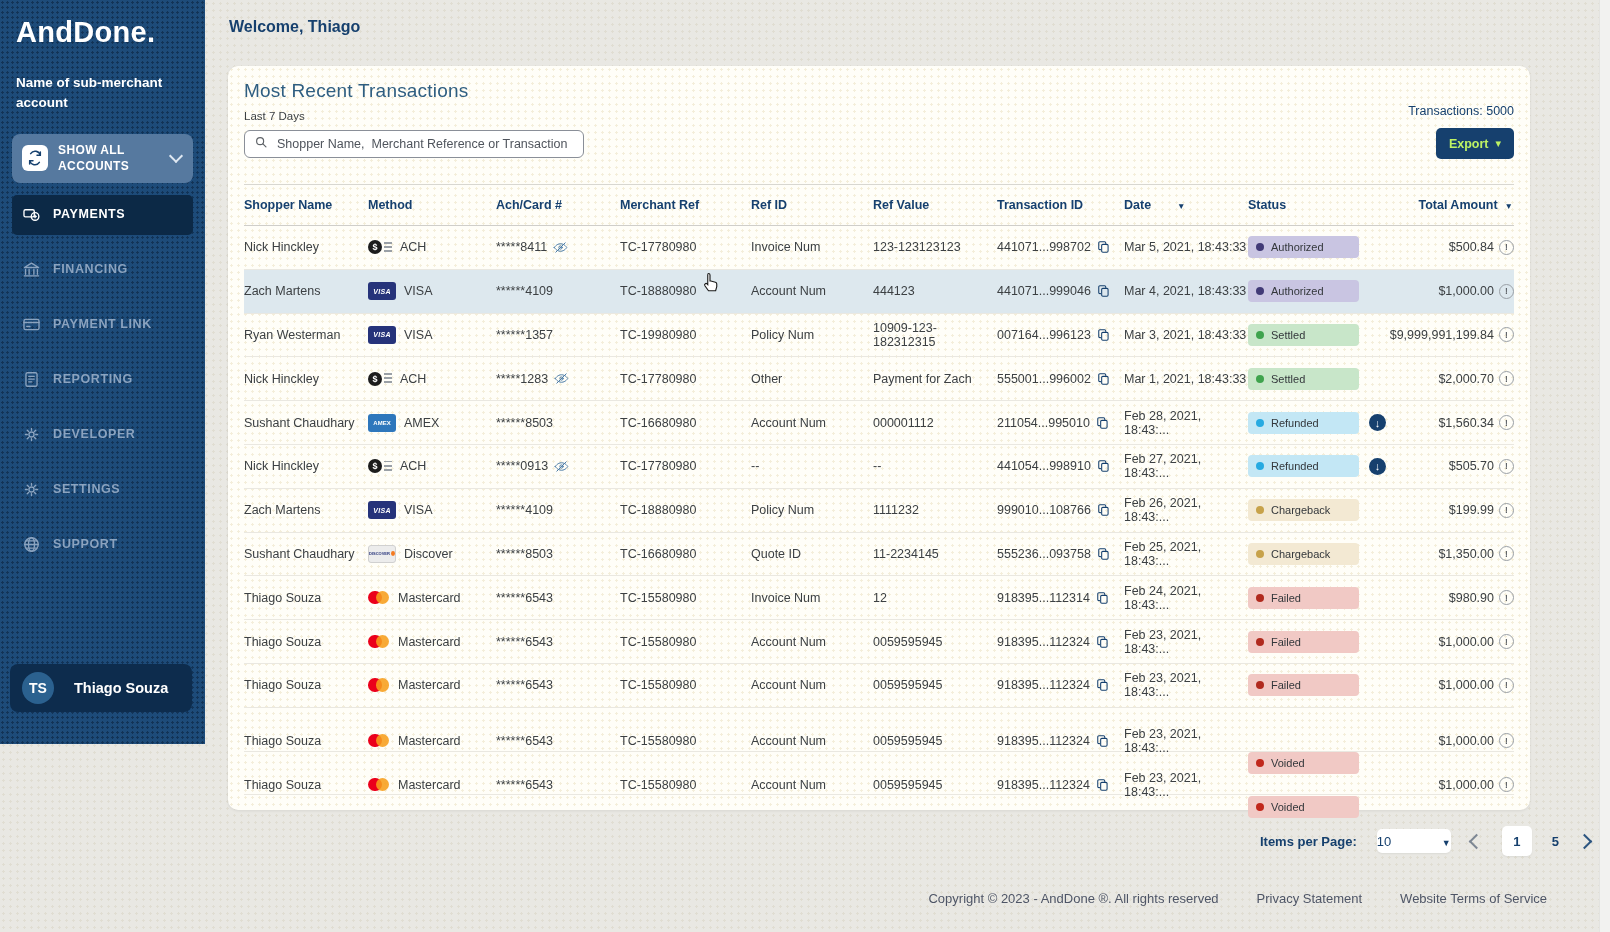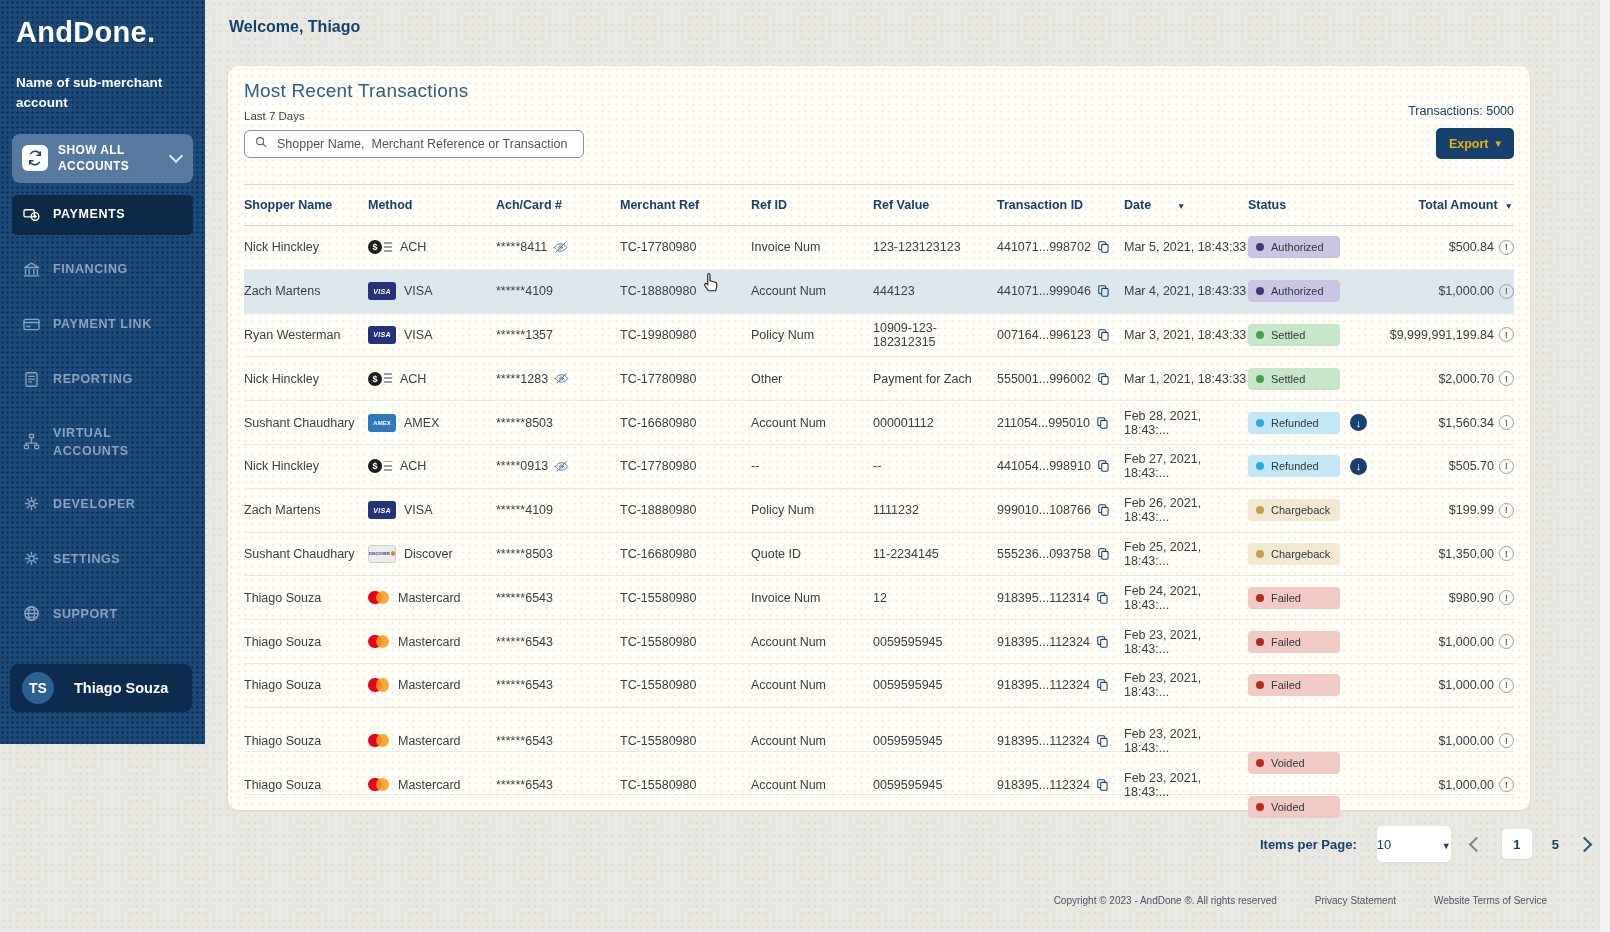--- a/index.html
+++ b/index.html
@@ -53,21 +53,21 @@
   }
   .card-head{position:relative;height:118px;padding:0 16px;}
   .panel-title{position:absolute;left:16px;top:14px;font-size:19px;font-weight:500;color:#2f5e80;letter-spacing:.2px;}
   .panel-sub{position:absolute;left:16px;top:44px;font-size:11.5px;color:#3c4043;}
   .search-box{position:absolute;left:16px;top:64px;width:340px;height:28px;background:#fff;
     border:1px solid #8a8f98;border-radius:6px;display:flex;align-items:center;padding:0 9px;gap:7px;box-sizing:border-box;}
   .search-box input{border:0;outline:0;flex:1;font-size:12.5px;color:#333;background:transparent;
     font-family:inherit;}
   .search-box input::placeholder{color:#4f545c;opacity:1;}
   .txn-count{position:absolute;right:16px;top:38px;font-size:12.5px;color:var(--navy,#16406e);}
-  .export-btn{position:absolute;right:16px;top:62px;background:var(--navy,#16406e);color:#eab308;border:0;
+  .export-btn{position:absolute;right:16px;top:62px;background:var(--navy,#16406e);color:#bef264;border:0;
     font-weight:700;font-size:12.5px;border-radius:5px;padding:0 13px;height:31px;display:flex;
     align-items:center;gap:7px;cursor:pointer;font-family:inherit;}
   .export-caret::after{content:"▾";font-size:11px;position:relative;top:-1px;}
   
   .table{position:absolute;left:16px;right:16px;top:118px;
     --cols:124px 128px 124px 131px 122px 124px 127px 124px 134px 1fr;}
   .thead{display:grid;grid-template-columns:var(--cols);height:40px;align-items:center;
     border-top:1px solid #d8d7d1;border-bottom:1px solid #cfceca;
     color:var(--navy,#16406e);font-weight:700;font-size:12.5px;}
   .th{display:flex;align-items:center;}
@@ -96,50 +96,50 @@
   .mc.r{left:0;background:#eb001b;}
   .mc.o{left:7.5px;background:#f79e1b;opacity:.88;}
   .brand.ach{gap:2px;}
   .coin{width:14px;height:14px;border-radius:50%;background:#1c1c1c;color:#fff;font-size:9px;font-weight:700;
     display:flex;align-items:center;justify-content:center;}
   .lines{display:inline-block;width:8px;height:11px;
     background:repeating-linear-gradient(#9aa0a6 0 1.5px,transparent 1.5px 4.2px);}
   .eye-icon{display:inline-flex;cursor:pointer;}
   .copy-icon{display:inline-flex;cursor:pointer;}
   
-  .badge{width:92px;height:22px;border-radius:4px;display:inline-flex;align-items:center;gap:7px;
+  .badge{width:111px;height:22px;border-radius:4px;display:inline-flex;align-items:center;gap:7px;
     padding-left:8px;box-sizing:border-box;font-size:11px;color:#33373b;flex:0 0 auto;}
   .dot{width:8px;height:8px;border-radius:50%;flex:0 0 auto;}
   .st-authorized{background:var(--authorized-bg,#c9c5e2);} .st-authorized .dot{background:var(--authorized-dot,#413a77);}
   .st-settled{background:var(--settled-bg,#c8e6c9);} .st-settled .dot{background:var(--settled-dot,#3fa34d);}
   .st-refunded{background:var(--refunded-bg,#c3e7f5);} .st-refunded .dot{background:var(--refunded-dot,#27aae1);}
   .st-chargeback{background:var(--chargeback-bg,#f3e9d3);} .st-chargeback .dot{background:var(--chargeback-dot,#c7a24a);}
   .st-failed{background:var(--failed-bg,#f1c9c5);} .st-failed .dot{background:var(--failed-dot,#b02a1e);}
   .st-voided{background:var(--failed-bg,#f1c9c5);margin-top:44px;} .st-voided .dot{background:var(--voided-dot,#c1271b);}
   .refund-circle{width:17px;height:17px;border-radius:50%;background:var(--navy,#16406e);color:#fff;
     margin-left:10px;display:inline-flex;align-items:center;justify-content:center;cursor:pointer;flex:0 0 auto;}
   .refund-circle::after{content:"↓";font-size:11px;font-weight:700;}
   .info-icon{width:13px;height:13px;border-radius:50%;border:1px solid #9aa0a6;color:#5f6368;
     display:inline-flex;align-items:center;justify-content:center;flex:0 0 auto;cursor:pointer;}
   .info-icon::after{content:"!";font-size:8.5px;font-weight:700;}
   
   .pagebar{position:absolute;right:20px;top:826px;display:flex;align-items:center;gap:20px;}
   .ipp-label{font-weight:700;font-size:13px;color:var(--navy,#16406e);}
-  .ipp-select{width:74px;height:36px;background:#fff;border-radius:5px;display:flex;align-items:center;
+  .ipp-select{width:74px;height:24px;background:#fff;border-radius:5px;display:flex;align-items:center;
     justify-content:space-between;gap:15px;color:var(--navy,#16406e);font-size:13px;cursor:pointer;
     box-shadow:0 1px 2px rgba(0,0,0,.06);}
   .ipp-tri::after{content:"▼";font-size:9px;color:var(--navy,#16406e);}
   .pg-chev{width:9px;height:9px;display:inline-block;cursor:pointer;}
   .pg-prev{border-left:2px solid #7d8794;border-bottom:2px solid #7d8794;transform:rotate(45deg);}
   .pg-next{border-right:2px solid #2c5580;border-bottom:2px solid #2c5580;transform:rotate(-45deg);}
   .pg-current{width:30px;height:30px;background:#fff;border-radius:5px;display:flex;align-items:center;
     justify-content:center;color:var(--navy,#16406e);font-weight:700;font-size:13px;cursor:pointer;
     box-shadow:0 1px 2px rgba(0,0,0,.06);}
   .pg-last{color:var(--navy,#16406e);font-weight:700;font-size:13px;cursor:pointer;}
-  .copyright{position:absolute;right:63px;bottom:26px;display:flex;gap:38px;font-size:10px;color:#4e5566;margin-top:32px;}
+  .copyright{position:absolute;right:63px;bottom:26px;display:flex;gap:38px;font-size:13px;color:#4e5566;margin-top:32px;}
   .copyright a{color:#4e5566;text-decoration:none;cursor:pointer;}
   
   .scrollbar{position:absolute;right:0;top:0;width:10px;height:932px;background:#f2f2f0;border-left:1px solid #e3e3e0;}
   
   .cursor{position:absolute;left:701px;top:272px;z-index:20;pointer-events:none;}
 </style>
 </head>
 <body>
 
 <aside class="sidebar">
@@ -185,31 +185,20 @@
     <span class="side-label">PAYMENT LINK</span>
   </div>
       <div class="side-item">
     <span class="side-icon">
           <svg viewBox="0 0 24 24" fill="none" stroke="currentColor" stroke-width="1.7" stroke-linecap="round" stroke-linejoin="round">
             <rect x="5" y="3.5" width="14" height="17" rx="2"></rect>
             <path d="M8.5 8h7M8.5 11.5h7M8.5 15h4"></path>
           </svg>
         </span>
     <span class="side-label">REPORTING</span>
-  </div>
-      <div class="side-item">
-    <span class="side-icon">
-          <svg viewBox="0 0 24 24" fill="none" stroke="currentColor" stroke-width="1.7" stroke-linecap="round" stroke-linejoin="round">
-            <rect x="9.5" y="3" width="5" height="4.5" rx="1"></rect>
-            <rect x="3" y="16.5" width="5" height="4.5" rx="1"></rect>
-            <rect x="16" y="16.5" width="5" height="4.5" rx="1"></rect>
-            <path d="M12 7.5V14M5.5 16.5V14h13v2.5"></path>
-          </svg>
-        </span>
-    <span class="side-label">VIRTUAL ACCOUNTS</span>
   </div>
       <div class="side-item">
     <span class="side-icon">
           <svg viewBox="0 0 24 24" fill="none" stroke="currentColor" stroke-width="1.7" stroke-linecap="round">
             <circle cx="12" cy="12" r="3.2"></circle>
             <path d="M12 4.3v2.4M12 17.3v2.4M4.3 12h2.4M17.3 12h2.4M6.6 6.6l1.7 1.7M15.7 15.7l1.7 1.7M17.4 6.6l-1.7 1.7M8.3 15.7l-1.7 1.7"></path>
           </svg>
         </span>
     <span class="side-label">DEVELOPER</span>
   </div>

